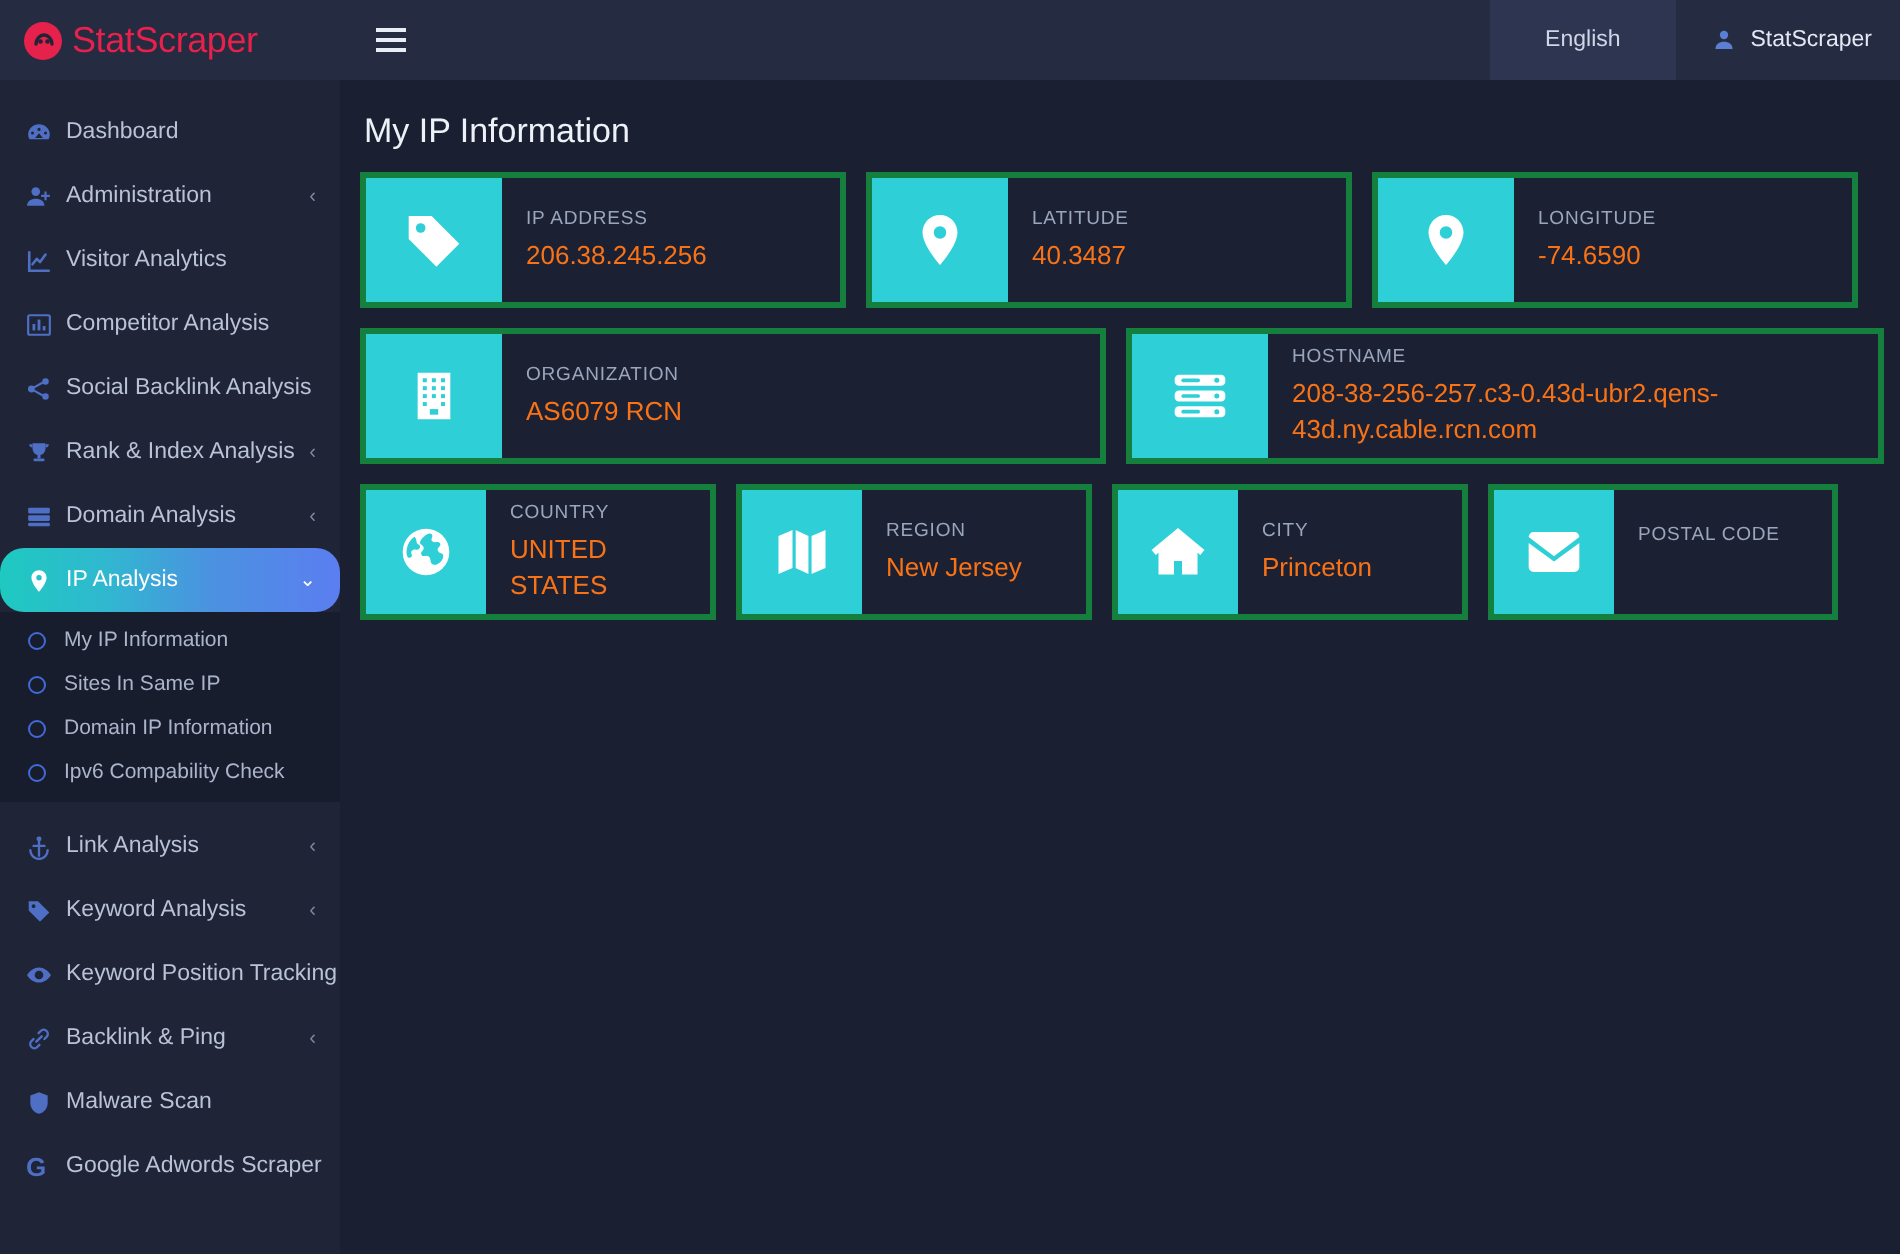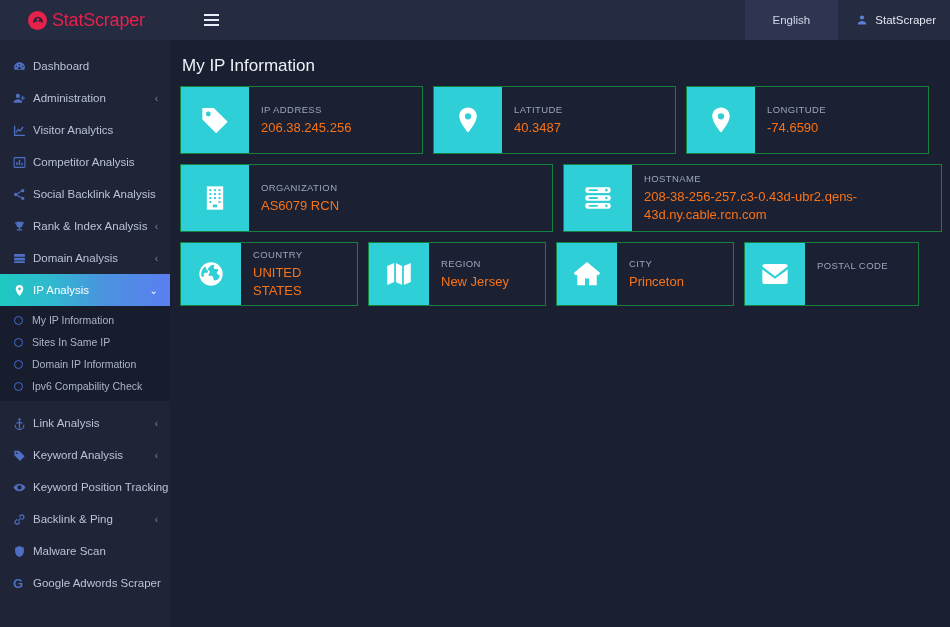--- a/index.html
+++ b/index.html
@@ -5,21 +5,21 @@
   * { box-sizing: border-box; margin: 0; padding: 0; }
   html, body {
     width: 950px; height: 627px;
     background: #1a1f31;
     font-family: "Liberation Sans", sans-serif;
     overflow: hidden;
   }
   body { display: flex; flex-direction: column; }
 
   
-  .topbar { display: flex; height: 40px; flex: 0 0 40px; background: #252b40; padding-left: 16px; }
+  .topbar { display: flex; height: 40px; flex: 0 0 40px; background: #252b40; }
   .brand {
     width: 170px; flex: 0 0 170px; height: 40px;
     display: flex; align-items: center; gap: 5px;
     padding-left: 12px; background: #252b40;
   }
   .brand-mark {
     width: 19px; height: 19px; border-radius: 50%;
     background: #e6214b; display: flex; align-items: center; justify-content: center;
     flex: 0 0 19px;
   }
@@ -65,20 +65,21 @@
   }
   .nav-item .ico {
     width: 20px; flex: 0 0 20px; color: #4e6fc4; font-size: 12px;
     display: flex; align-items: center;
   }
   .nav-item .lbl { flex: 1; white-space: nowrap; }
   .nav-item .caret { color: #7d88a3; font-size: 10px; margin-left: 2px; }
   .nav-item.active {
     background: linear-gradient(90deg,#1ec9c0 0%,#2fb9cf 30%,#4b92e0 62%,#5b7ef0 100%);
     color: #ffffff;
+    border-radius: 12px;
   }
   .nav-item.active .ico { color: #ffffff; }
   .nav-item.active .caret { color: #ffffff; }
   .sub-wrap { background: #181d2d; padding: 3px 0 4px 0; }
   .sub-item {
     display: flex; align-items: center; height: 22px;
     padding-left: 14px; color: #aab4ca; font-size: 10.5px; cursor: pointer;
   }
   .sub-item .ring {
     width: 9px; height: 9px; border-radius: 50%;
@@ -89,21 +90,21 @@
   
   .main { flex: 1; background: #1a1f31; padding: 12px 8px 0 10px; overflow: hidden; }
   .page-title {
     color: #eef2f8; font-size: 17px; font-weight: 400;
     margin: 4px 0 10px 2px;
   }
   .row { display: flex; gap: 10px; margin-bottom: 10px; }
 
   .card {
     display: flex; align-items: stretch; background: #1b2133;
-    border: 1px solid #15803d; min-height: 68px; overflow: hidden;
+    border: 3px solid #15803d; min-height: 68px; overflow: hidden;
   }
   .card .badge {
     width: 68px; flex: 0 0 68px; background: #2ecfd6;
     display: flex; align-items: center; justify-content: center;
   }
   .card .body {
     flex: 1; display: flex; flex-direction: column; justify-content: center;
     padding: 6px 12px; min-width: 0;
   }
   .card .lbl {

